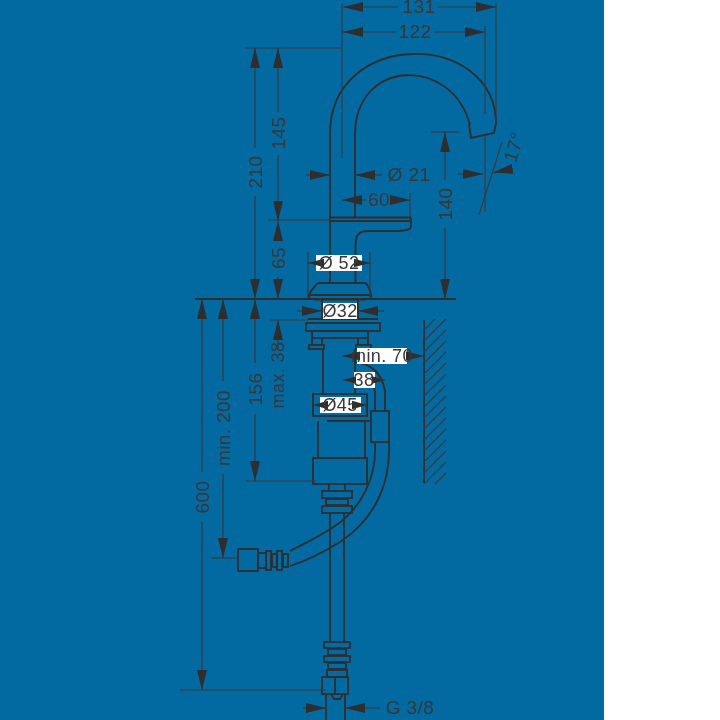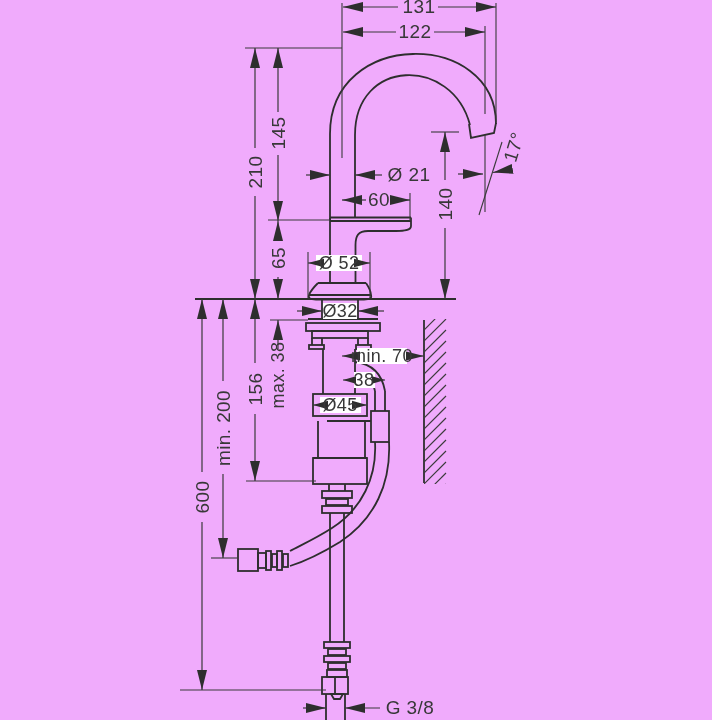--- a/index.html
+++ b/index.html
@@ -1,16 +1,16 @@
 <!DOCTYPE html>
 <html><head>
 <meta charset="utf-8">
 <style>
   html,body{margin:0;padding:0;background:#ffffff;}
-  .stage{position:relative;width:712px;height:720px;background:#f0abfc;overflow:hidden;text-align:right;}
+  .stage{position:relative;width:604px;height:720px;background:#0369a1;overflow:hidden;text-align:right;}
   svg{display:block;}
   .part{stroke:#2e2e2e;stroke-width:1.8;fill:none;}
   .part-thick{stroke:#2e2e2e;stroke-width:2.2;fill:none;}
   .dim{stroke:#3a3a3a;stroke-width:1.2;fill:none;}
   .thin{stroke:#3a3a3a;stroke-width:1.1;fill:none;}
   .ah{fill:#2e2e2e;stroke:none;}
   .wbg{fill:#ffffff;stroke:none;}
   text{font-family:"Liberation Sans","DejaVu Sans",sans-serif;fill:#383838;letter-spacing:0.4px;}
   .t19{font-size:19px;}
   .t18{font-size:18px;}

